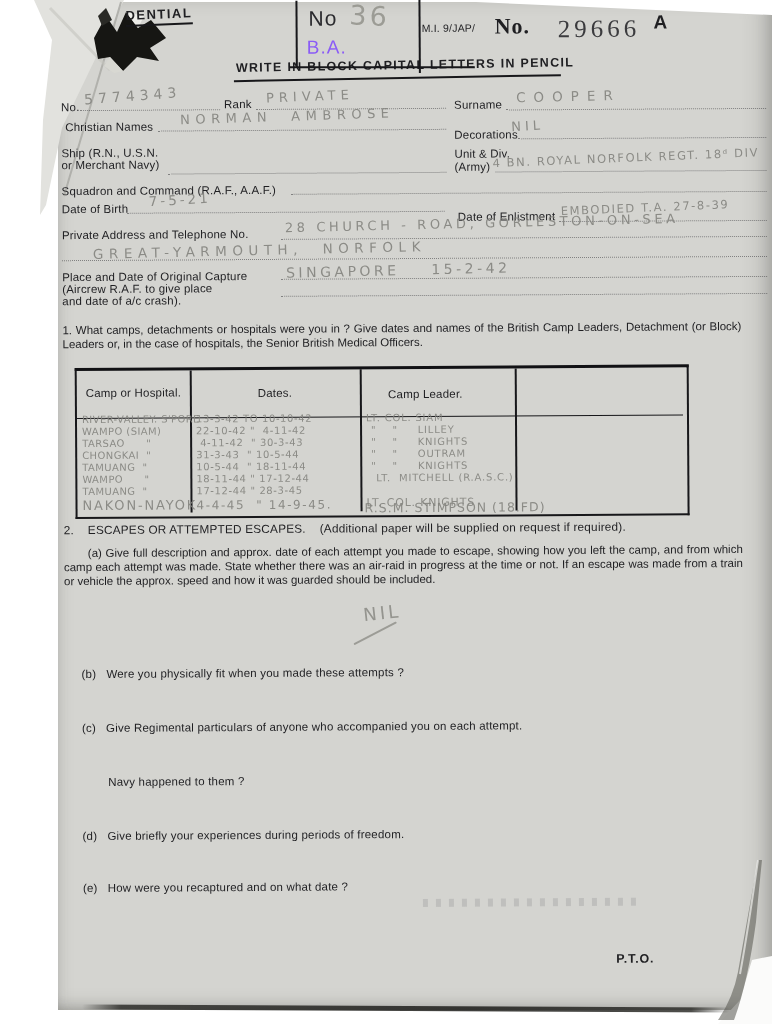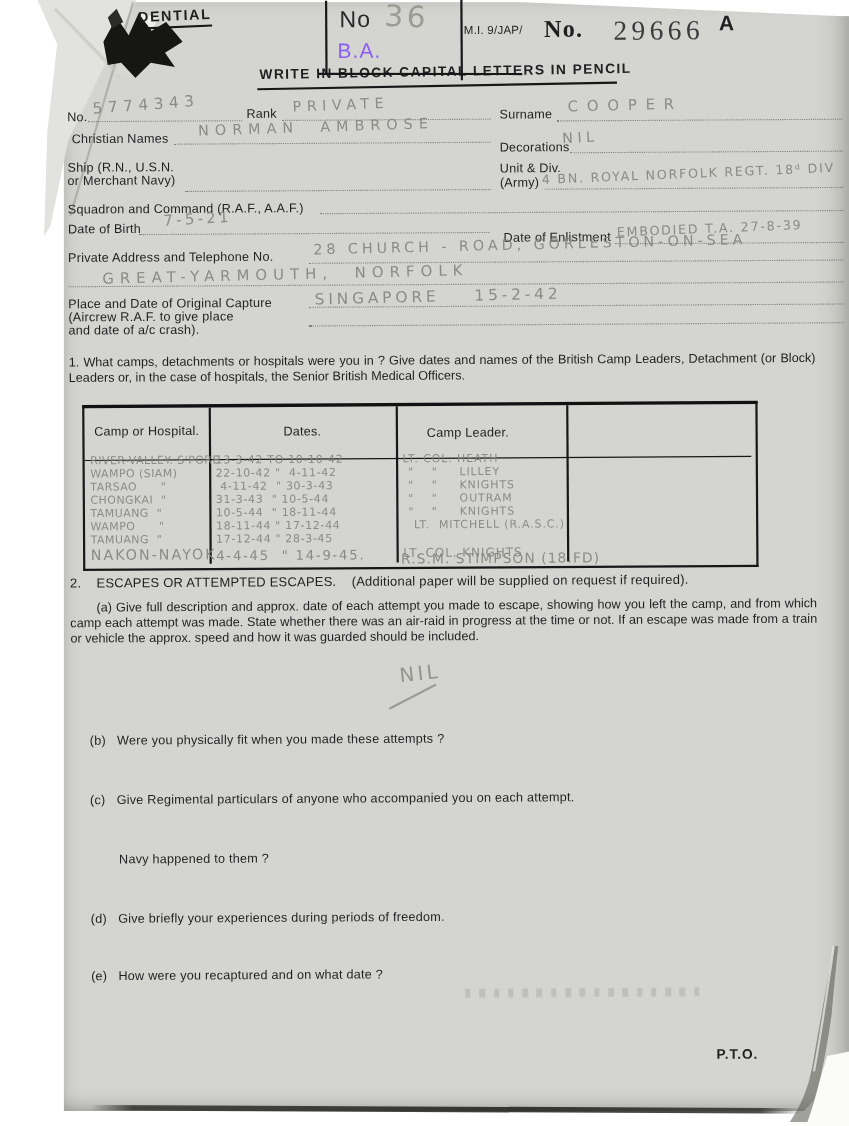--- a/index.html
+++ b/index.html
@@ -146,21 +146,21 @@
       <div class="vline" style="left:283px;top:0;height:142px;"></div>
       <div class="vline" style="left:438px;top:0;height:142px;"></div>
       <div class="rule" style="left:0;top:47px;width:606px;height:1.4px;"></div>
 
       <div class="lbl" style="left:0;top:16px;width:113px;text-align:center;">Camp or Hospital.</div>
       <div class="lbl" style="left:113px;top:17px;width:170px;text-align:center;">Dates.</div>
       <div class="lbl" style="left:283px;top:19px;width:131px;text-align:center;">Camp Leader.</div>
 
       <div class="hw" style="left:5px;top:43px;font-size:10px;letter-spacing:.4px;">RIVER-VALLEY. S'PORE</div>
       <div class="hw" style="left:119px;top:43px;font-size:10px;letter-spacing:.6px;">13-3-42 TO 10-10-42</div>
-      <div class="hw" style="left:289px;top:43px;font-size:10px;letter-spacing:.8px;">LT. COL. HEATH</div>
+      <div class="hw" style="left:289px;top:43px;font-size:10px;letter-spacing:.8px;">LT. COL. SIAM</div>
 
       <div class="hw" style="left:5px;top:55px;font-size:10px;letter-spacing:.4px;">WAMPO (SIAM)</div>
       <div class="hw" style="left:119px;top:55px;font-size:10px;letter-spacing:.6px;">22-10-42 "  4-11-42</div>
       <div class="hw" style="left:294px;top:55px;font-size:10px;letter-spacing:.8px;">"    "     LILLEY</div>
 
       <div class="hw" style="left:5px;top:67px;font-size:10px;letter-spacing:.4px;">TARSAO      "</div>
       <div class="hw" style="left:123px;top:67px;font-size:10px;letter-spacing:.6px;">4-11-42  " 30-3-43</div>
       <div class="hw" style="left:294px;top:67px;font-size:10px;letter-spacing:.8px;">"    "     KNIGHTS</div>
 
       <div class="hw" style="left:5px;top:79px;font-size:10px;letter-spacing:.4px;">CHONGKAI  "</div>
@@ -197,15 +197,15 @@
     <div class="lbl" style="left:80px;top:720px;">(c)   Give Regimental particulars of anyone who accompanied you on each attempt.</div>
 
     <div class="lbl" style="left:106px;top:774px;">Navy happened to them ?</div>
 
     <div class="lbl" style="left:80px;top:828px;">(d)   Give briefly your experiences during periods of freedom.</div>
 
     <div class="lbl" style="left:80px;top:880px;">(e)   How were you recaptured and on what date ?</div>
 
     <div class="ghost" style="left:420px;top:899px;width:220px;"></div>
 
-    <div class="lbl bold" style="left:648px;top:953px;font-size:12.5px;letter-spacing:.8px;">P.T.O.</div>
+    <div class="lbl bold" style="left:613px;top:953px;font-size:12.5px;letter-spacing:.8px;">P.T.O.</div>
   </div>
 </div>
 
 </body></html>

